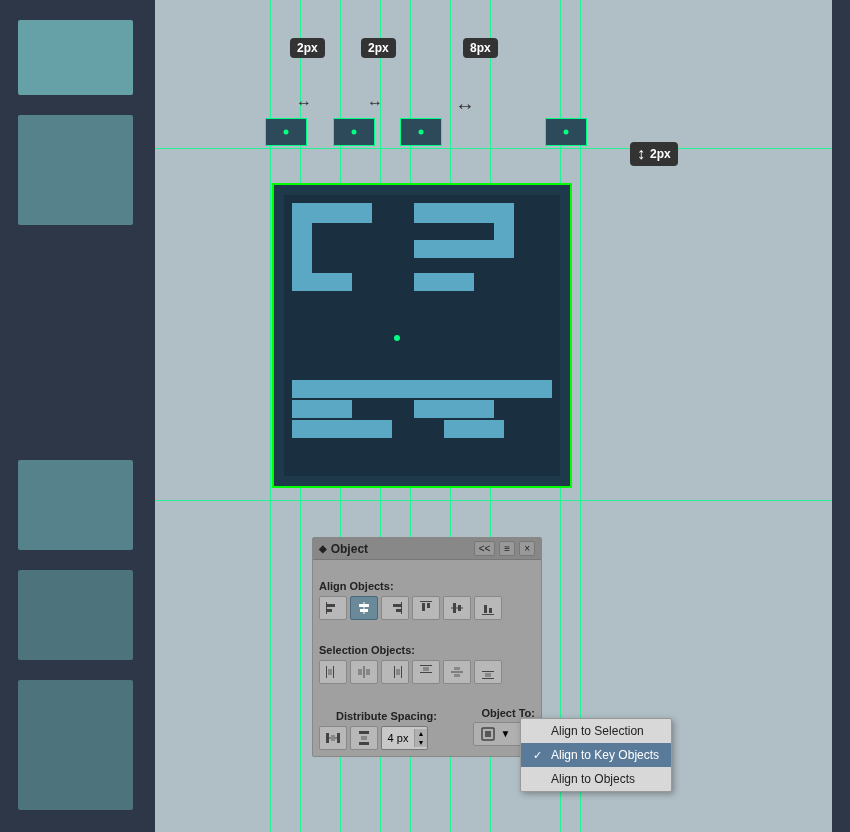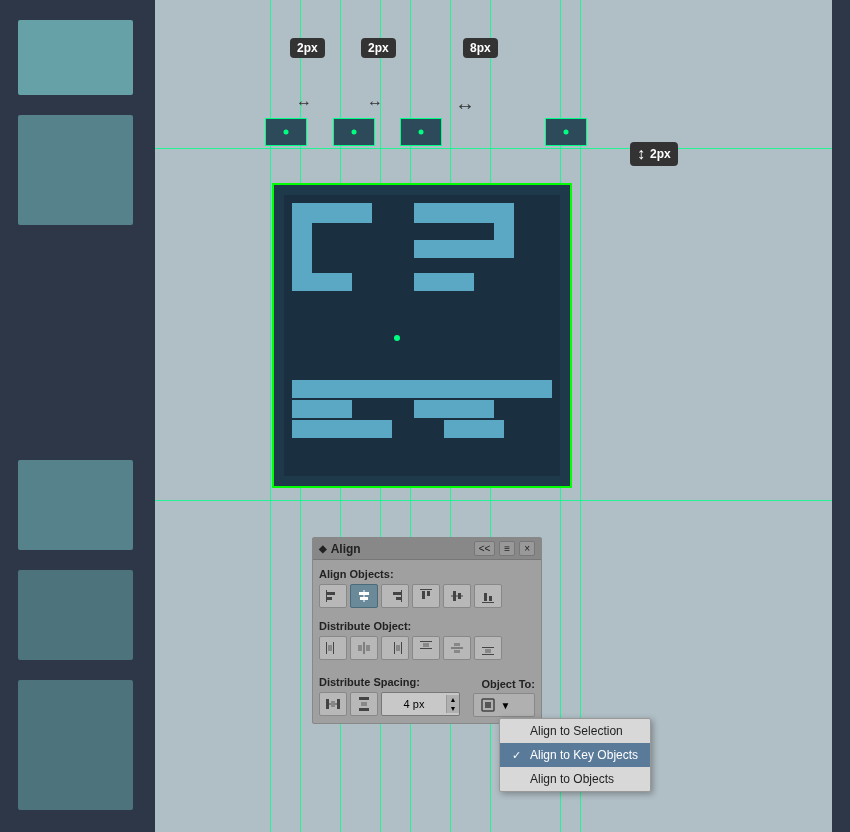--- a/index.html
+++ b/index.html
@@ -149,21 +149,21 @@
       border-radius: 2px;
       padding: 1px 4px;
       font-size: 10px;
       cursor: pointer;
       color: #222;
     }
 
     .align-section-label {
       font-size: 11px;
       color: #222;
-      padding: 8px 6px 2px 6px;
+      padding: 20px 6px 2px 6px;
       font-weight: bold;
     }
 
     .align-btn-row {
       display: flex;
       gap: 3px;
       padding: 2px 6px 4px 6px;
     }
 
     .align-btn {
@@ -342,21 +342,21 @@
     <div class="art-shape" style="top:225px; left:8px; width:100px; height:18px;"></div>
     <div class="art-shape" style="top:225px; left:160px; width:60px; height:18px;"></div>
   </div>
 </div>
 
 <div class="align-panel" style="position:absolute; top:537px; left:312px;">
 
   <div class="align-panel-title-bar">
     <div class="align-panel-title">
       <span style="font-size:10px;">◆</span>
-      <span>Align</span>
+      <span>Object</span>
     </div>
     <div class="align-panel-controls">
       <button class="panel-btn-small">&lt;&lt;</button>
       <button class="panel-btn-small">≡</button>
       <button class="panel-btn-small">×</button>
     </div>
   </div>
 
   <div class="align-section-label">Align Objects:</div>
   <div class="align-btn-row">
@@ -403,21 +403,21 @@
 
     <button class="align-btn" title="Align Bottom">
       <svg class="icon-svg" viewBox="0 0 16 16">
           <rect x="4" y="5" width="3" height="8" fill="#444"></rect>
           <rect x="9" y="8" width="3" height="5" fill="#444"></rect>
           <rect x="2" y="14" width="12" height="1" fill="#444"></rect>
         </svg>
     </button>
   </div>
 
-  <div class="align-section-label">Distribute Object:</div>
+  <div class="align-section-label">Selection Objects:</div>
   <div class="align-btn-row">
     <button class="align-btn">
       <svg class="icon-svg" viewBox="0 0 16 16">
           <rect x="1" y="2" width="1" height="12" fill="#444"></rect>
           <rect x="8" y="2" width="1" height="12" fill="#444"></rect>
           <rect x="3" y="5" width="4" height="6" fill="#888"></rect>
         </svg>
     </button>
     <button class="align-btn">
       <svg class="icon-svg" viewBox="0 0 16 16">
@@ -451,40 +451,40 @@
       <svg class="icon-svg" viewBox="0 0 16 16">
           <rect x="2" y="14" width="12" height="1" fill="#444"></rect>
           <rect x="2" y="7" width="12" height="1" fill="#444"></rect>
           <rect x="5" y="9" width="6" height="4" fill="#888"></rect>
         </svg>
     </button>
   </div>
 
   <div style="display:flex; align-items:center; padding: 2px 6px 6px 6px; justify-content:space-between;">
     <div>
-      <div class="align-section-label" style="padding-left:0;">Distribute Spacing:</div>
+      <div class="align-section-label" style="padding-left:0;margin-left:17px;">Distribute Spacing:</div>
       <div style="display:flex; gap:3px; margin-top:2px;">
         <button class="align-btn">
           <svg class="icon-svg" viewBox="0 0 16 16">
             <rect x="1" y="3" width="3" height="10" fill="#444"></rect>
             <rect x="12" y="3" width="3" height="10" fill="#444"></rect>
             <rect x="6" y="5" width="4" height="6" fill="#888"></rect>
             <line x1="4" y1="8" x2="6" y2="8" stroke="#444" stroke-width="1"></line>
             <line x1="10" y1="8" x2="12" y2="8" stroke="#444" stroke-width="1"></line>
           </svg>
         </button>
         <button class="align-btn">
           <svg class="icon-svg" viewBox="0 0 16 16">
             <rect x="3" y="1" width="10" height="3" fill="#444"></rect>
             <rect x="3" y="12" width="10" height="3" fill="#444"></rect>
             <rect x="5" y="6" width="6" height="4" fill="#888"></rect>
           </svg>
         </button>
         <div class="spacing-input-group" style="border:1px solid #777; background:#c8c8c8; border-radius:2px; display:flex; align-items:center;">
-          <input class="spacing-input" type="text" value="4 px" style="width: 64px; border: none; background: transparent; font-size: 11px; padding: 2px 3px; text-align: center; outline: none;">
+          <input class="spacing-input" type="text" value="4 px" style="width: 32px; border: none; background: transparent; font-size: 11px; padding: 2px 3px; text-align: center; outline: none;">
           <div class="spacing-spinners" style="display:flex; flex-direction:column; border-left:1px solid #999;">
             <div class="spinner-up" style="height:9px; width:12px; background:#b0b0b0; display:flex; align-items:center; justify-content:center; font-size:7px; cursor:pointer;">▲</div>
             <div class="spinner-dn" style="height:9px; width:12px; background:#b0b0b0; display:flex; align-items:center; justify-content:center; font-size:7px; cursor:pointer;">▼</div>
           </div>
         </div>
       </div>
     </div>
 
     <div style="margin-top:12px;">
       <div class="align-to-label">Object To:</div>
@@ -492,21 +492,21 @@
         <svg width="16" height="16" viewBox="0 0 16 16">
           <rect x="2" y="2" width="12" height="12" rx="1" fill="none" stroke="#444" stroke-width="1.5"></rect>
           <rect x="5" y="5" width="6" height="6" fill="#555"></rect>
         </svg>
         <span style="font-size:10px;">▼</span>
       </div>
     </div>
   </div>
 </div>
 
-<div class="dropdown-menu" style="position:absolute; top:718px; left:499px;">
+<div class="dropdown-menu" style="position:absolute; top:718px; left:520px;">
   <div class="dropdown-item">
     <span class="check-mark"> </span>
     <span>Align to Selection</span>
   </div>
   <div class="dropdown-item checked">
     <span class="check-mark">✓</span>
     <span>Align to Key Objects</span>
   </div>
   <div class="dropdown-item">
     <span class="check-mark"> </span>

